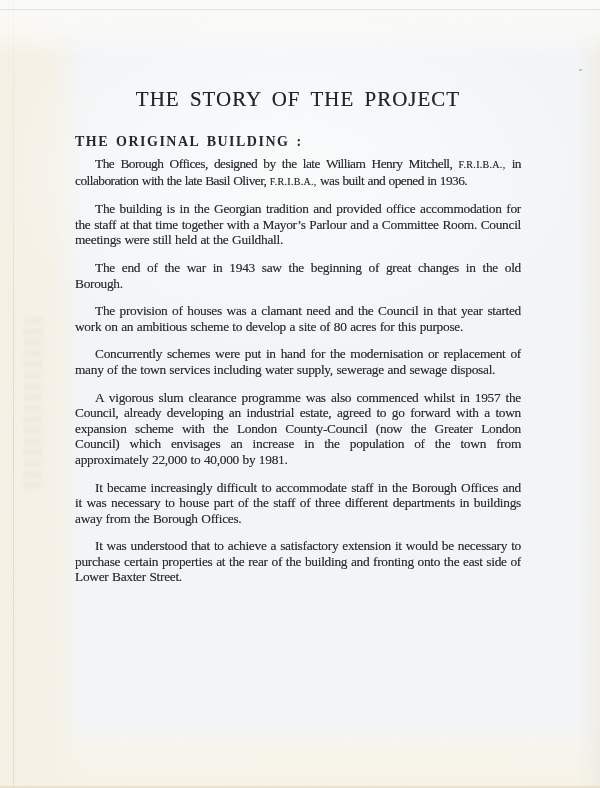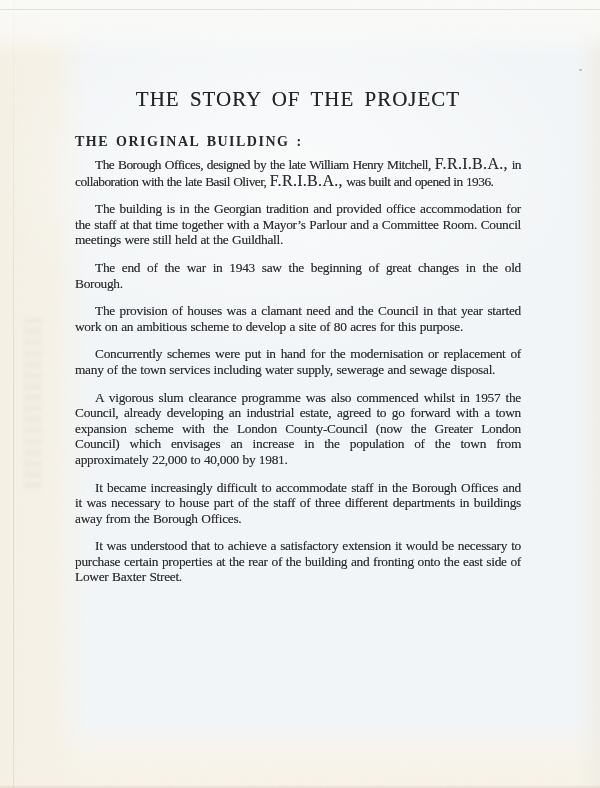--- a/index.html
+++ b/index.html
@@ -85,21 +85,21 @@
     font-size: 13.4px;
     line-height: 15.6px;
     letter-spacing: -0.3px;
     word-spacing: 0.5px;
     text-align: justify;
     text-indent: 20px;
     color: #2b2b30;
     text-shadow: 0 0 0.3px rgba(43,43,48,0.5);
   }
   .body-para.tight { letter-spacing: -0.55px; }
-  .sc { font-size: 16px; letter-spacing: 0.3px; margin-top: 23px; }
+  .sc { font-size: 10px; letter-spacing: 0.3px; margin-top: 23px; }
 </style>
 </head>
 <body>
 
 <div class="scan">
 
   <div class="edge-top-line"></div>
   <div class="edge-left-line"></div>
   <div class="edge-bottom-line"></div>
   <div class="showthrough"></div>

